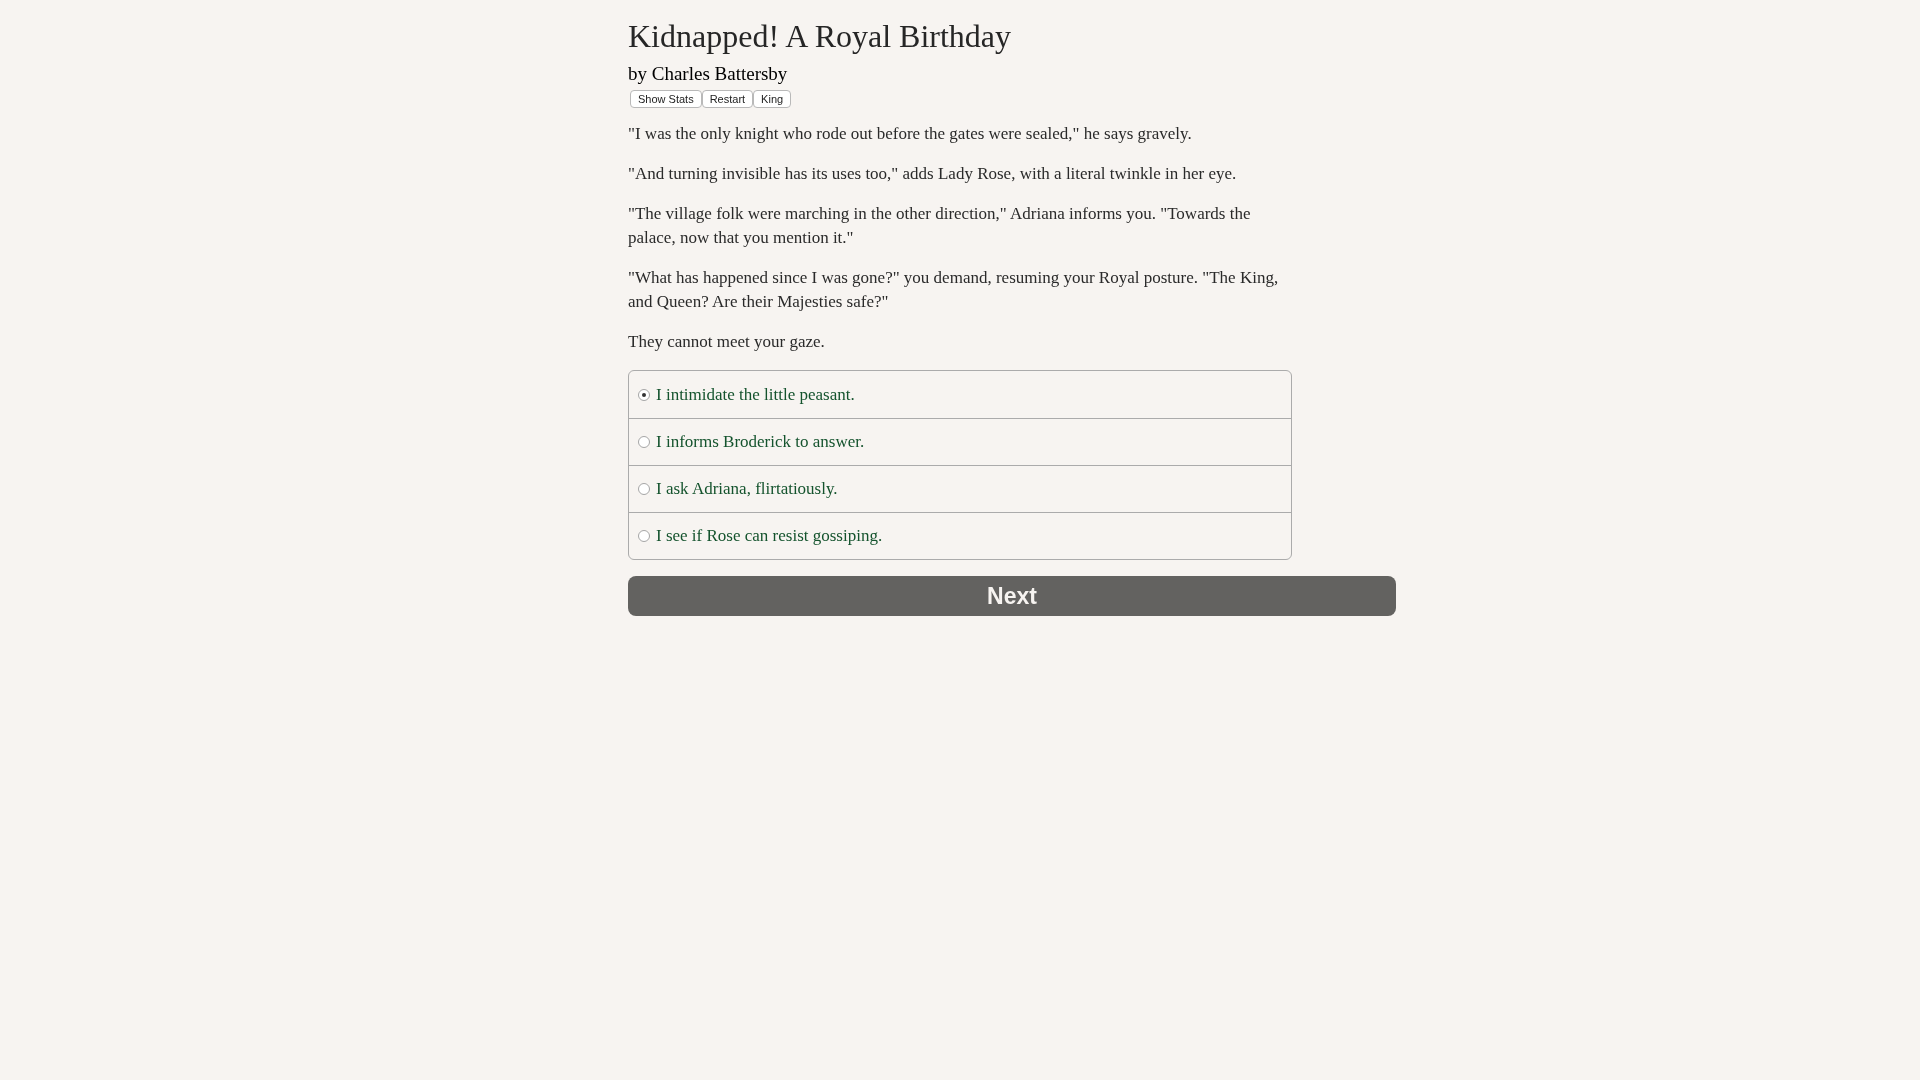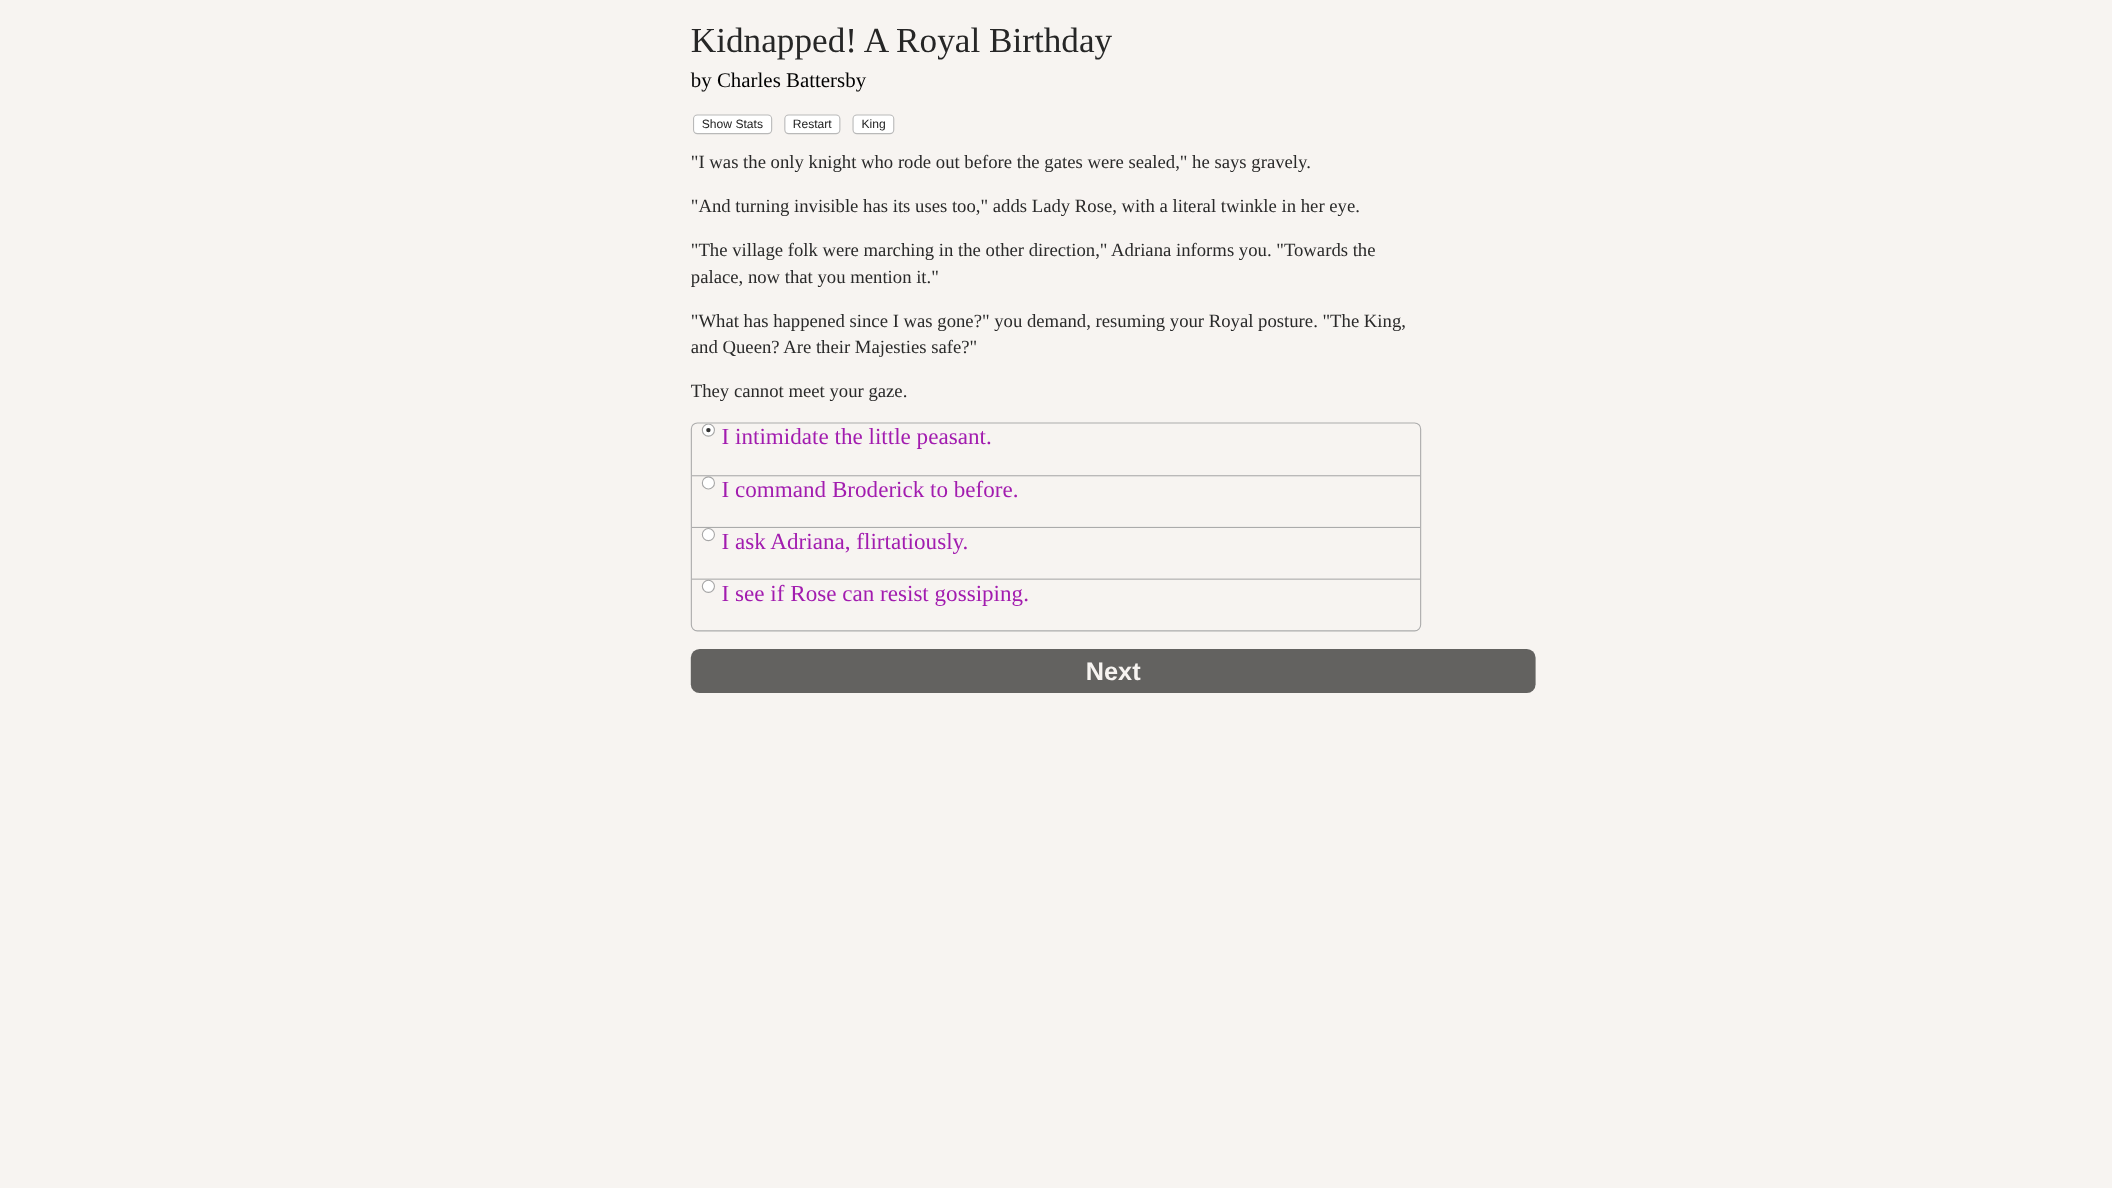--- a/index.html
+++ b/index.html
@@ -29,23 +29,22 @@
       color: #262626;
     }
     .author {
       font-size: 19px;
       margin: 0;
       margin-top: 10px;
       line-height: 24px;
       color: #000000;
     }
     .toolbar {
-      margin-top: 18px;
+      margin-top: 4px;
       display: flex;
-      gap: 11px;
       padding-left: 2px;
     }
     .tbtn {
       font-family: "Liberation Sans", "DejaVu Sans", sans-serif;
       font-size: 11px;
       background: #ffffff;
       border: 1px solid #b9b9b9;
       border-radius: 4px;
       padding: 2px 7px;
       height: 18px;
@@ -64,26 +63,26 @@
       color: #2a2a2a;
     }
     .choices {
       margin-top: 14px;
       border: 1px solid #ababab;
       border-radius: 6px;
       overflow: hidden;
     }
     .choice {
       display: flex;
-      align-items: flex-start;
+      align-items: center;
       height: 47px;
       padding-left: 9px;
       border-top: 1px solid #ababab;
-      font-size: 21px;
-      color: #a21caf;
+      font-size: 17px;
+      color: #14532d;
       cursor: pointer;
       box-sizing: border-box;
     }
     .choice:first-child {
       border-top: none;
       height: 47px;
     }
     .radio {
       width: 12px;
       height: 12px;
@@ -141,21 +140,21 @@
     <p>They cannot meet your gaze.</p>
   </div>
 
   <div class="choices">
     <label class="choice">
       <span class="radio checked"></span>
       <span>I intimidate the little peasant.</span>
     </label>
     <label class="choice">
       <span class="radio"></span>
-      <span>I command Broderick to before.</span>
+      <span>I informs Broderick to answer.</span>
     </label>
     <label class="choice">
       <span class="radio"></span>
       <span>I ask Adriana, flirtatiously.</span>
     </label>
     <label class="choice">
       <span class="radio"></span>
       <span>I see if Rose can resist gossiping.</span>
     </label>
   </div>

